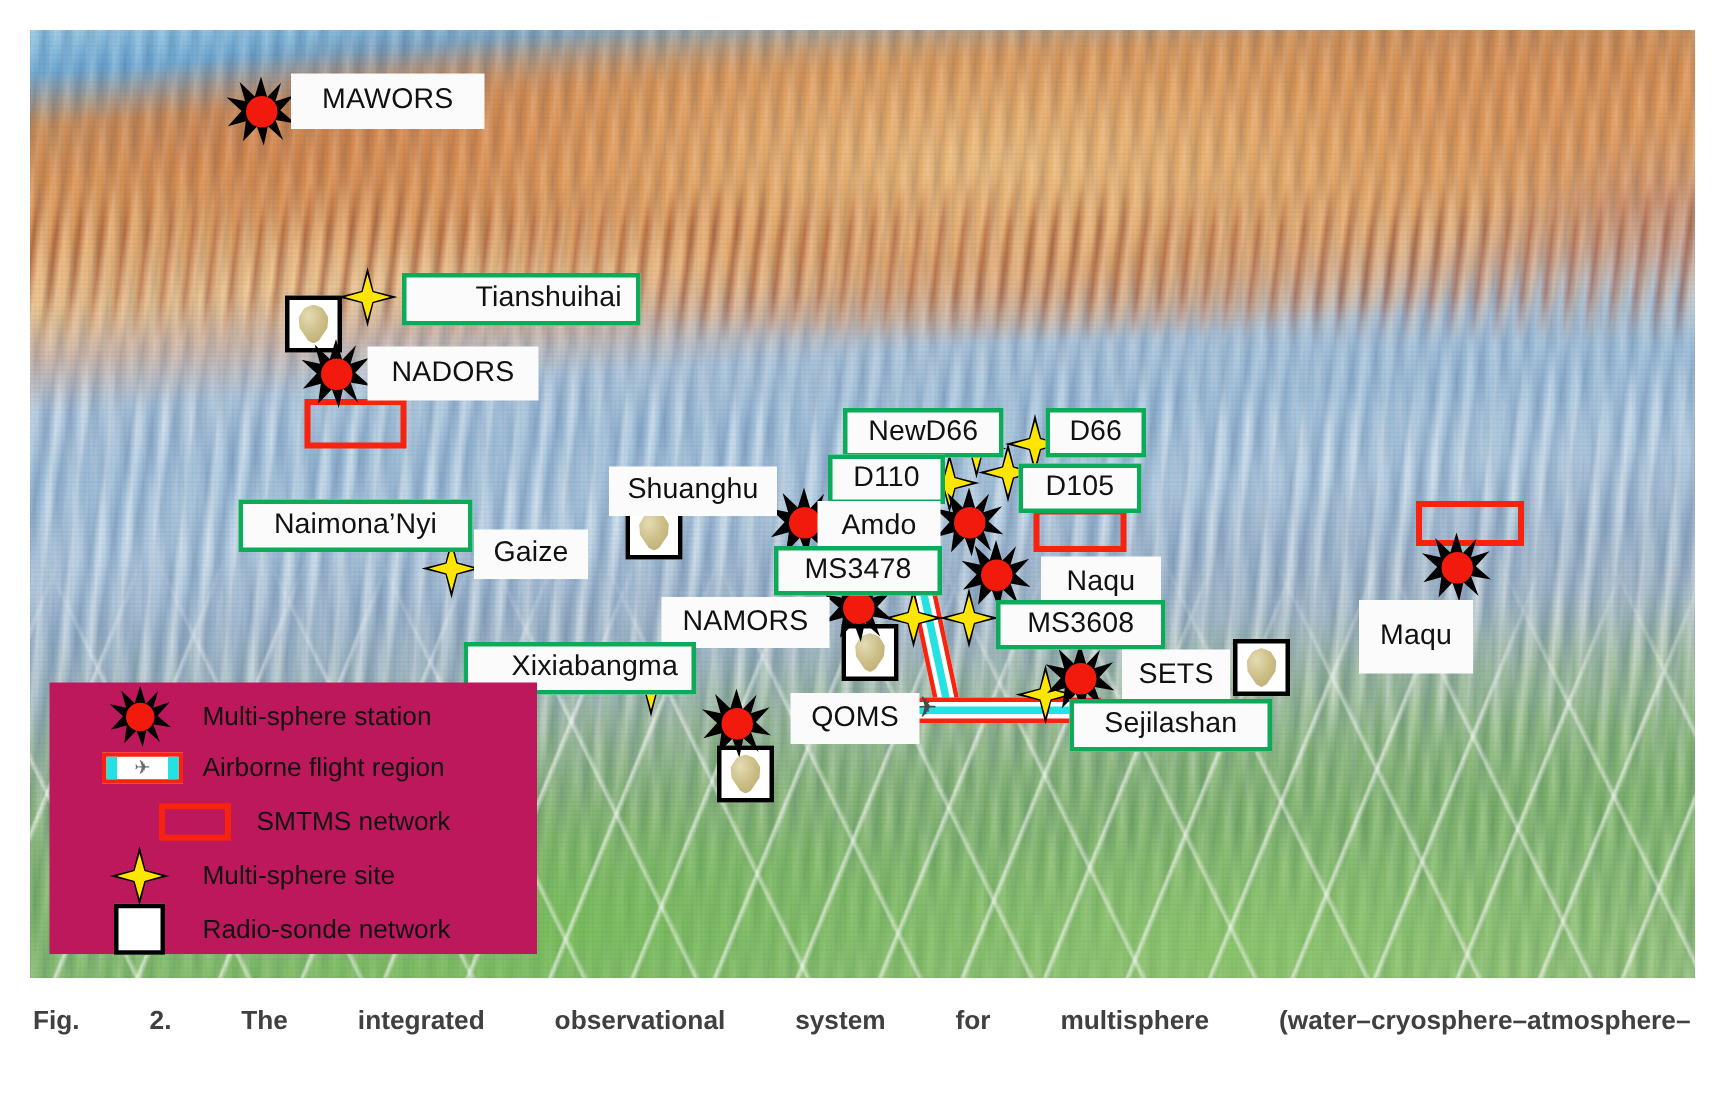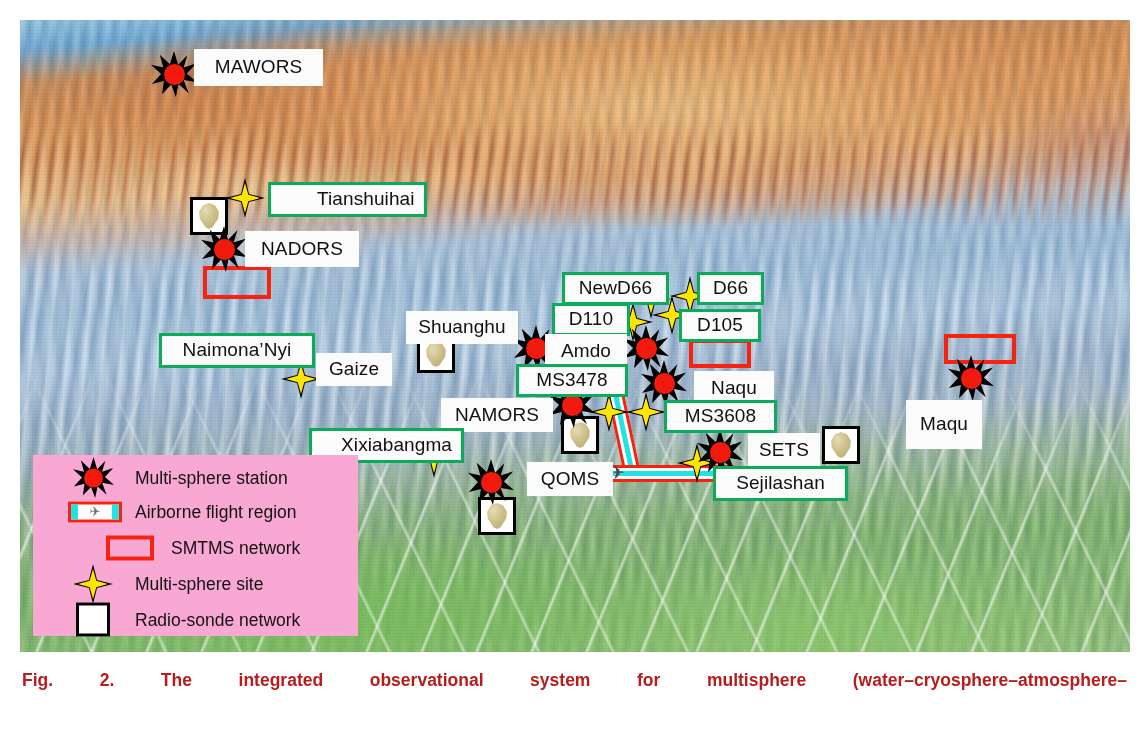--- a/index.html
+++ b/index.html
@@ -222,21 +222,21 @@
     white-space: nowrap;
     letter-spacing: .1px;
   }
   .lbl.green { border: 3px solid #0bab5a; padding: 3px 9px 5px 9px; }
 
   
   #legend {
     position: absolute;
     left: 33px; top: 455px;
     width: 325px; height: 181px;
-    background: #f9a8d4;
+    background: #be185d;
     z-index: 40;
   }
   .leg-row {
     position: absolute;
     left: 0; width: 100%;
     height: 33px;
   }
   .leg-icon {
     position: absolute;
     left: 26px; top: 50%;
@@ -266,21 +266,21 @@
 
   
   #caption {
     position: absolute;
     left: 22px; top: 668px;
     width: 1105px;
     font-family: "Liberation Sans", sans-serif;
     font-weight: bold;
     font-size: 17.5px;
     line-height: 1.48;
-    color: #b91c1c;
+    color: #404040;
   }
   #caption .l1 { text-align: justify; text-align-last: justify; }
 </style>
 </head>
 <body>
 
 <div id="page">
 
   <div id="map">
     <div class="terrain t-base"></div>

